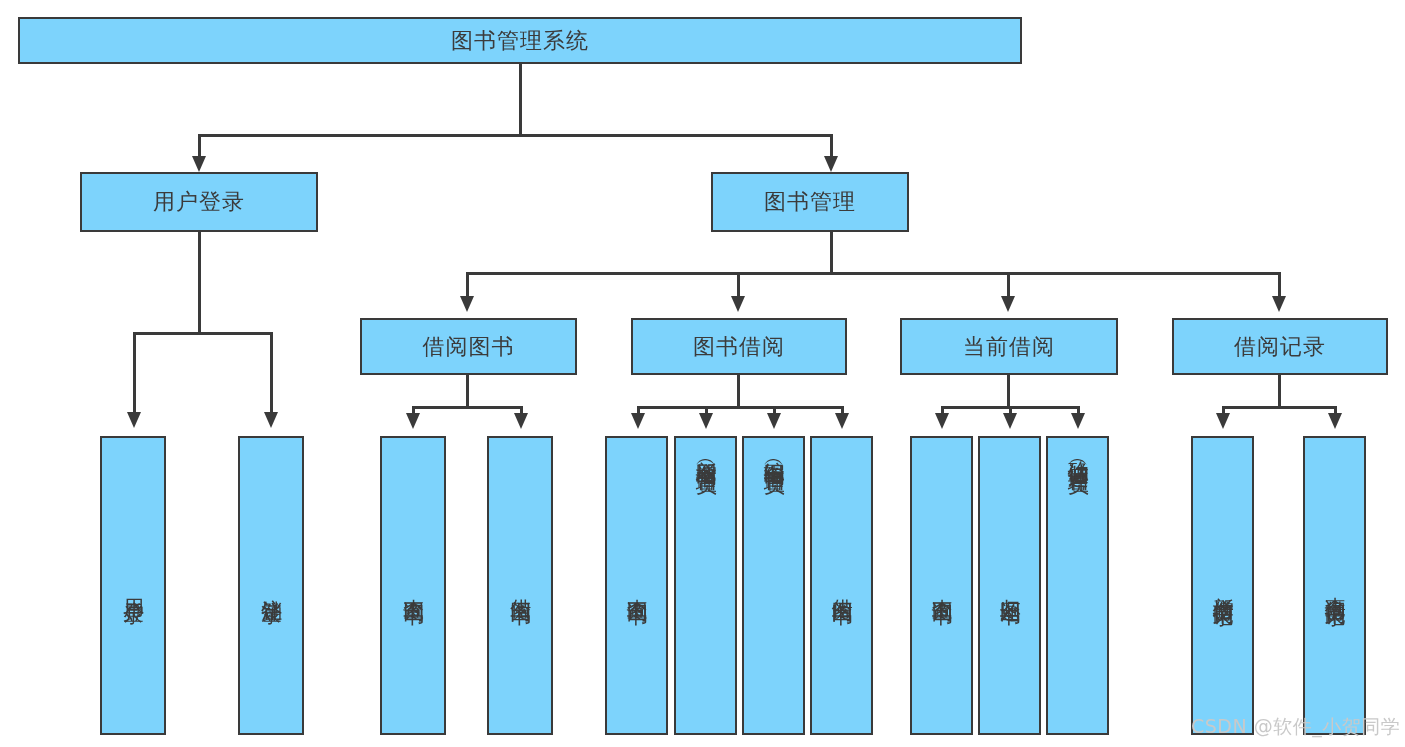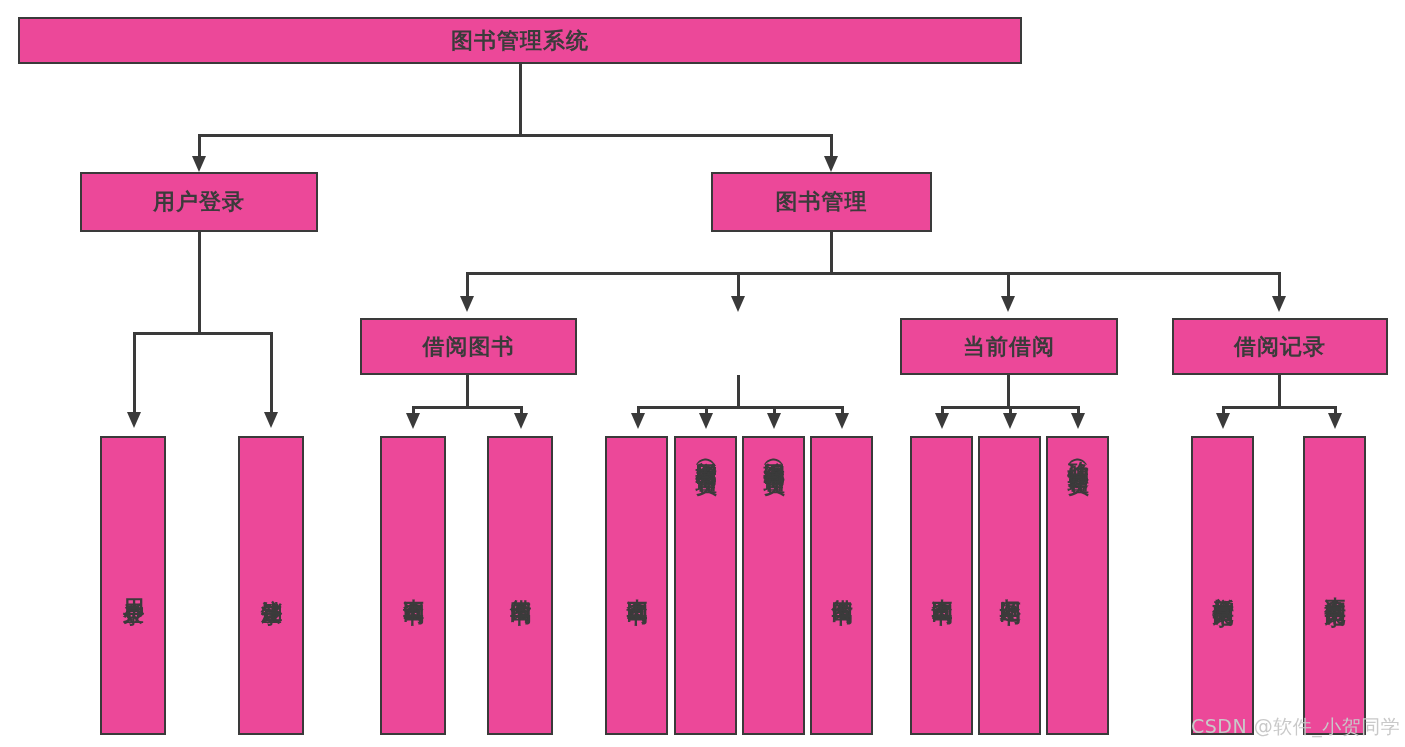--- a/index.html
+++ b/index.html
@@ -14,26 +14,25 @@
     position: relative;
     width: 1405px;
     height: 747px;
     background: #ffffff;
     overflow: hidden;
   }
   .node {
     position: absolute;
     box-sizing: border-box;
     border: 2.5px solid #3a3a3a;
-    background: #ec4899;
+    background: #7dd3fc;
     display: flex;
     align-items: center;
     justify-content: center;
     color: #3b3b3b;
-    font-weight: bold;
   }
   .node.horiz .label {
     font-size: 22px;
     line-height: 1.15;
     letter-spacing: 1px;
     white-space: nowrap;
     color: #3b3b3b;
   }
   .node.vert {
     align-items: flex-start;
@@ -89,21 +88,21 @@
   <div class="edge h" style="left:198px; top:134px; width:634px;"></div>
 
   <div class="edge v" style="left:198px; top:134px; height:28px;"></div>
   <div class="arrow" style="left:192px; top:156px;"></div>
   <div class="edge v" style="left:830px; top:134px; height:28px;"></div>
   <div class="arrow" style="left:824px; top:156px;"></div>
 
   <div class="node horiz" style="left:80px; top:172px; width:238px; height:60px;">
     <span class="label">用户登录</span>
   </div>
-  <div class="node horiz" style="left:711px; top:172px; width:221px; height:60px;">
+  <div class="node horiz" style="left:711px; top:172px; width:198px; height:60px;">
     <span class="label">图书管理</span>
   </div>
 
   <div class="edge v" style="left:198px; top:232px; height:102px;"></div>
   <div class="edge h" style="left:133px; top:332px; width:137px;"></div>
   <div class="edge v" style="left:133px; top:332px; height:84px;"></div>
   <div class="arrow" style="left:127px; top:412px;"></div>
   <div class="edge v" style="left:270px; top:332px; height:84px;"></div>
   <div class="arrow" style="left:264px; top:412px;"></div>
 
@@ -114,20 +113,23 @@
   <div class="edge v" style="left:737px; top:272px; height:28px;"></div>
   <div class="arrow" style="left:731px; top:296px;"></div>
   <div class="edge v" style="left:1007px; top:272px; height:28px;"></div>
   <div class="arrow" style="left:1001px; top:296px;"></div>
   <div class="edge v" style="left:1278px; top:272px; height:28px;"></div>
   <div class="arrow" style="left:1272px; top:296px;"></div>
 
   <div class="node horiz" style="left:360px; top:318px; width:217px; height:57px;">
     <span class="label">借阅图书</span>
   </div>
+  <div class="node horiz" style="left:631px; top:318px; width:216px; height:57px;">
+    <span class="label">图书借阅</span>
+  </div>
   <div class="node horiz" style="left:1172px; top:318px; width:216px; height:57px;">
     <span class="label">借阅记录</span>
   </div>
   <div class="node horiz" style="left:900px; top:318px; width:218px; height:57px;">
     <span class="label">当前借阅</span>
   </div>
 
   <div class="edge v" style="left:466px; top:375px; height:33px;"></div>
   <div class="edge h" style="left:412px; top:406px; width:110px;"></div>
   <div class="edge v" style="left:412px; top:406px; height:12px;"></div>

